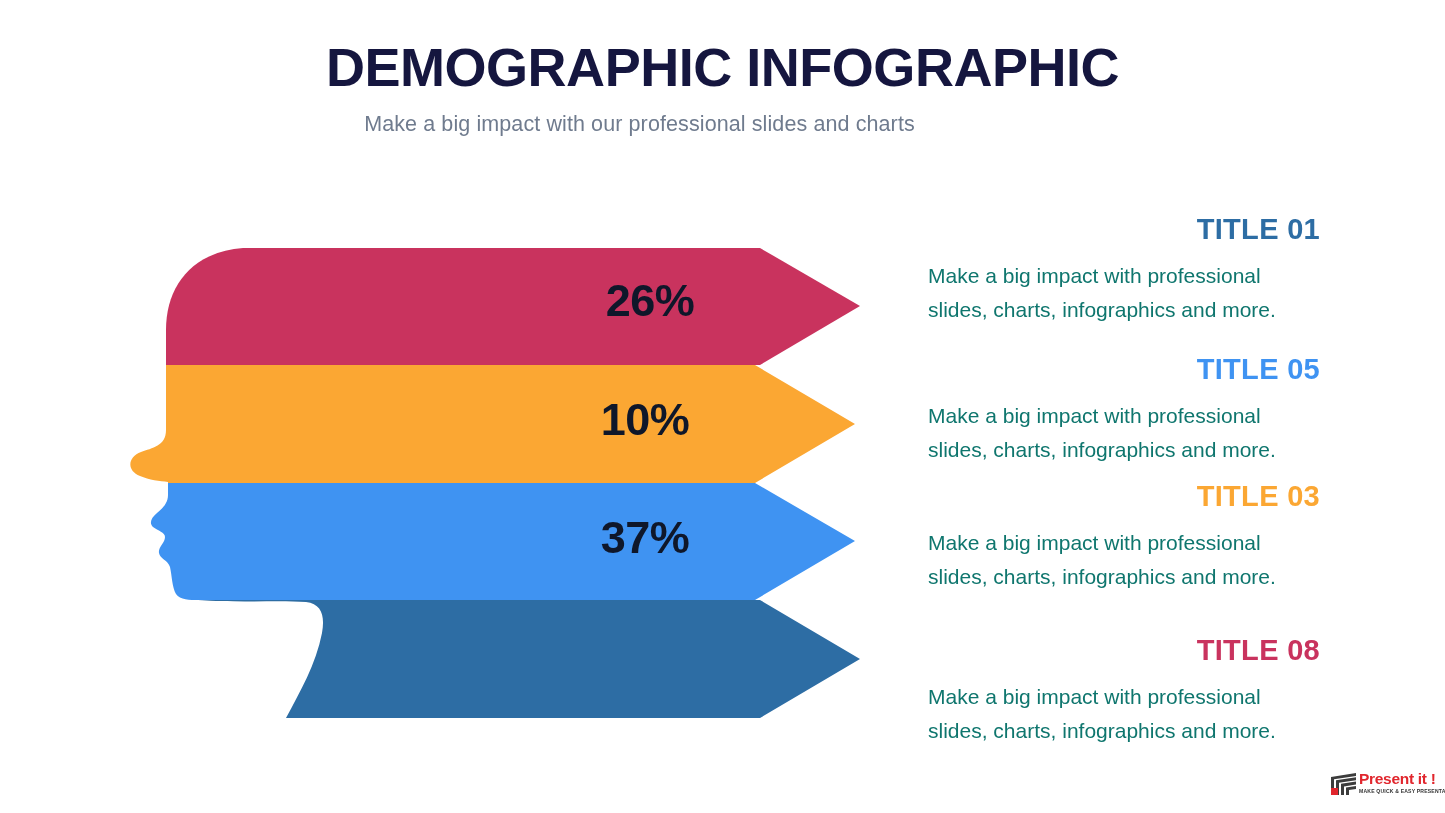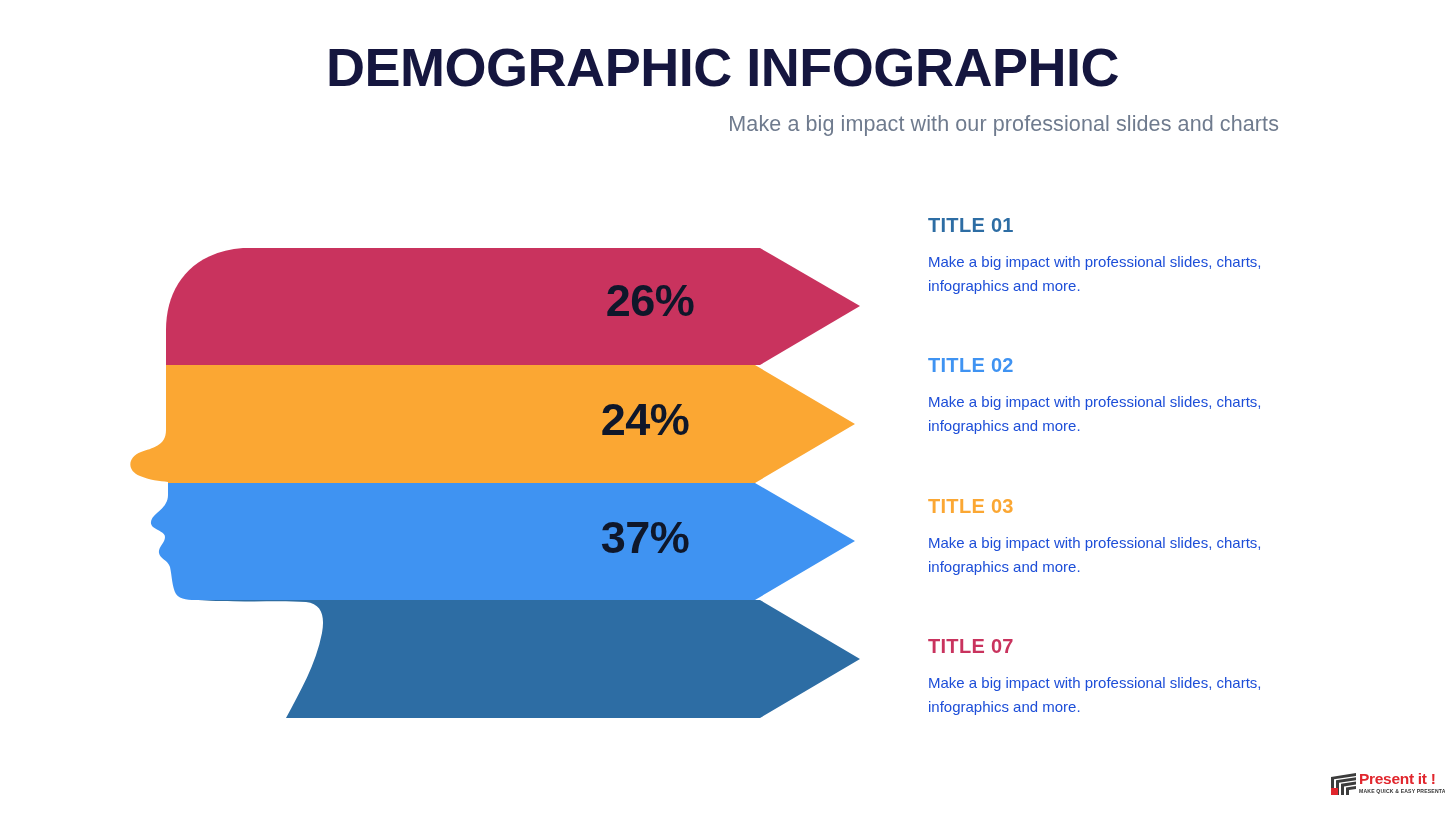--- a/index.html
+++ b/index.html
@@ -12,42 +12,42 @@
 
   
   .page-title{
     position:absolute;left:0;top:40px;width:1445px;text-align:center;
     font-size:53px;font-weight:bold;letter-spacing:-0.5px;
     color:#15163f;line-height:1.04;
     font-family:"Liberation Sans", sans-serif;
     transform:scaleX(1.02);transform-origin:50% 50%;
   }
   .page-subtitle{
-    position:absolute;left:0;top:112px;width:1279px;text-align:right;
+    position:absolute;left:0;top:112px;width:1279px;text-align:center;
     font-size:21.5px;font-weight:400;color:#6f7b8e;letter-spacing:0.1px;
   }
 
   
   #figure{position:absolute;left:0;top:0;width:1445px;height:813px;}
 
   .pct-label{
     position:absolute;text-align:center;color:#0f172a;
     font-size:45px;font-weight:bold;letter-spacing:-0.5px;
     font-family:"Liberation Sans", sans-serif;
   }
 
   
   .items{position:absolute;left:928px;top:215px;width:400px;}
   .item{position:absolute;left:0;width:392px;}
   .item-title{
-    font-size:20px;font-weight:bold;letter-spacing:0.3px;
-    margin:0 0 15px 0;line-height:1;
+    font-size:29px;font-weight:bold;letter-spacing:0.3px;
+    margin:0 0 15px 0;line-height:1;text-align:right;
   }
   .item-desc{
-    font-size:15px;color:#1d4ed8;line-height:1.62;margin:0;font-weight:400;
+    font-size:21px;color:#0f766e;line-height:1.62;margin:0;font-weight:400;
   }
 
   
   .logo{position:absolute;left:1331px;top:770px;width:100px;height:32px;}
   .logo-mark{position:absolute;left:0;top:3px;width:25px;height:22px;}
   .logo-name{
     position:absolute;left:28px;top:0px;
     font-size:15.5px;font-weight:bold;color:#e1262d;letter-spacing:-0.3px;
     line-height:1.15;white-space:nowrap;
   }
@@ -135,42 +135,42 @@
                L755,600 L855,541 L755,483 Z" fill="#3f93f2"></path>
     </g>
 
     <g>
       <path d="M198,600 C240,603 278,600 306,602 C322,604 325,616 322,633
                C316,664 300,692 286,718 L760,718 L860,659 L760,600 Z" fill="#2d6da4"></path>
     </g>
   </svg>
 
   <div class="pct-label" style="left:520px;top:275px;width:260px;">26%</div>
-  <div class="pct-label" style="left:515px;top:394px;width:260px;">24%</div>
+  <div class="pct-label" style="left:515px;top:394px;width:260px;">10%</div>
   <div class="pct-label" style="left:515px;top:512px;width:260px;">37%</div>
 
   <div class="items">
 
     <div class="item" style="top:0px;">
       <p class="item-title" style="color:#2d6da4;">TITLE 01</p>
       <p class="item-desc">Make a big impact with professional slides, charts, infographics and more.</p>
     </div>
 
     <div class="item" style="top:140px;">
-      <p class="item-title" style="color:#3f93f2;">TITLE 02</p>
+      <p class="item-title" style="color:#3f93f2;">TITLE 05</p>
       <p class="item-desc">Make a big impact with professional slides, charts, infographics and more.</p>
     </div>
 
-    <div class="item" style="top:281px;">
+    <div class="item" style="top:267px;">
       <p class="item-title" style="color:#fba733;">TITLE 03</p>
       <p class="item-desc">Make a big impact with professional slides, charts, infographics and more.</p>
     </div>
 
     <div class="item" style="top:421px;">
-      <p class="item-title" style="color:#c9335e;">TITLE 07</p>
+      <p class="item-title" style="color:#c9335e;">TITLE 08</p>
       <p class="item-desc">Make a big impact with professional slides, charts, infographics and more.</p>
     </div>
 
   </div>
 
   <div class="logo">
     <svg class="logo-mark" viewBox="0 0 25 22" xmlns="http://www.w3.org/2000/svg">
       <polygon points="0,4 25,0 25,3 3,6.2 3,22 0,22" fill="#3c3c3c"></polygon>
       <polygon points="5,7.2 25,4.3 25,7.3 8,9.8 8,22 5,22" fill="#3c3c3c"></polygon>
       <polygon points="10,10.8 25,8.6 25,11.6 13,13.4 13,22 10,22" fill="#3c3c3c"></polygon>

